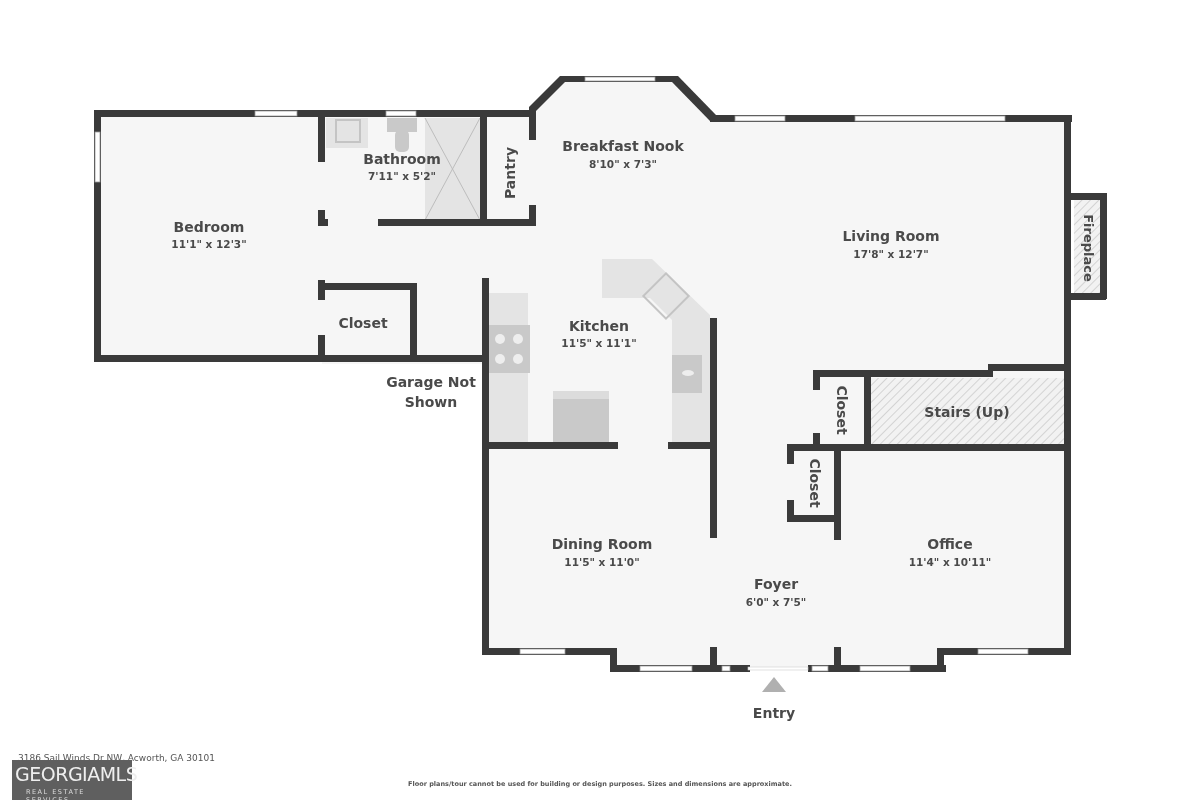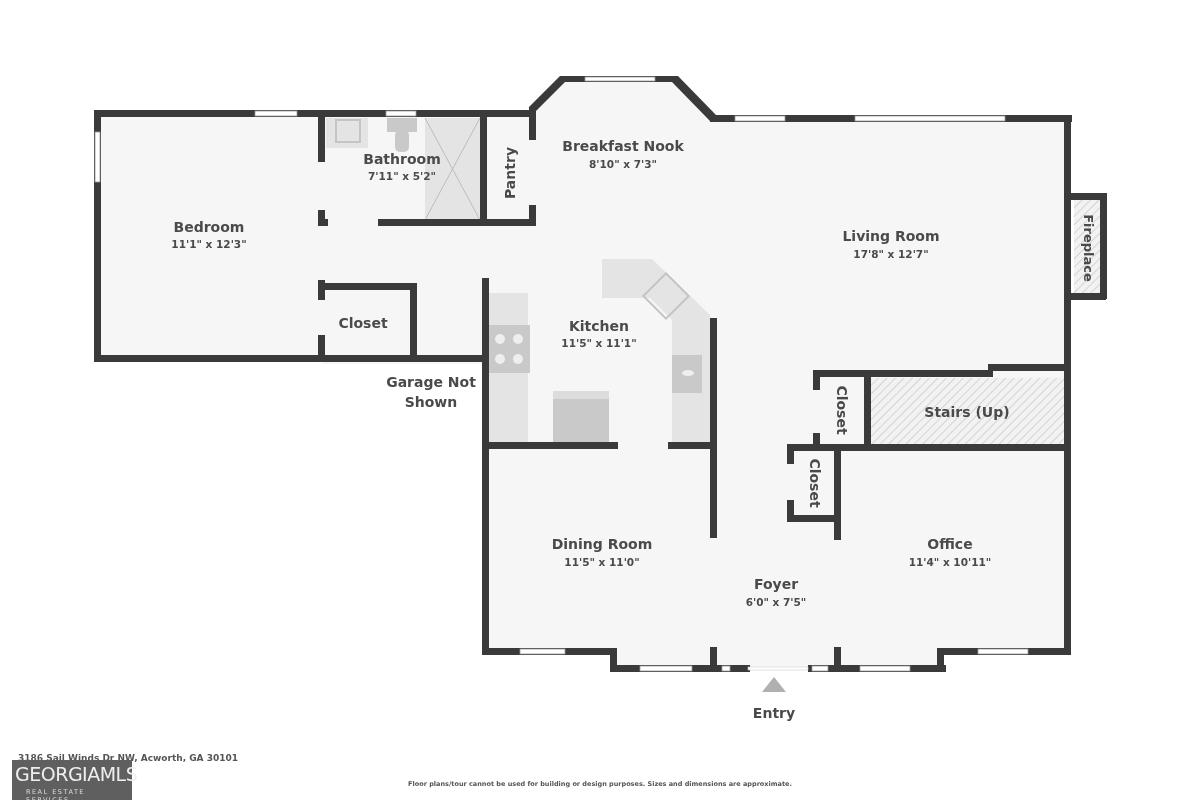--- a/index.html
+++ b/index.html
@@ -5,21 +5,21 @@
   html, body { margin:0; padding:0; background:#ffffff; }
   body { width:1200px; height:800px; position:relative; overflow:hidden; font-family:"DejaVu Sans", sans-serif; }
   svg { position:absolute; left:0; top:0; }
   .room-fill { fill:#f6f6f6; }
   .wall { fill:#3a3a3a; }
   .win { fill:#ffffff; stroke:#9a9a9a; stroke-width:0.8; }
   .rname { font-family:"DejaVu Sans", sans-serif; font-weight:bold; font-size:14px; fill:#4a4a4a; text-anchor:middle; }
   .rdim { font-family:"DejaVu Sans", sans-serif; font-weight:bold; font-size:10.5px; fill:#4a4a4a; text-anchor:middle; }
   .fixture { fill:#e4e4e4; }
   .fixture2 { fill:#c9c9c9; }
-  .footer-addr { position:absolute; left:18px; top:753px; font-size:9px; font-weight:bold; color:#555; }
+  .footer-addr { position:absolute; left:18px; top:753px; font-size:9px; font-weight:normal; color:#555; }
   .footer-note { position:absolute; left:0; width:1200px; top:780px; text-align:center; font-size:6.5px; font-weight:bold; color:#555; }
   .logo { position:absolute; left:12px; top:760px; width:120px; height:40px; background:#5f5f5f; color:#fff; }
   .logo-main { position:absolute; left:3px; top:3px; font-size:19px; letter-spacing:-0.5px; color:#eee; }
   .logo-sub { position:absolute; left:14px; top:28px; font-size:6.5px; letter-spacing:1.5px; color:#ddd; }
 </style>
 </head>
 <body>
 
 <svg width="1200" height="800" viewBox="0 0 1200 800">
   <defs>

